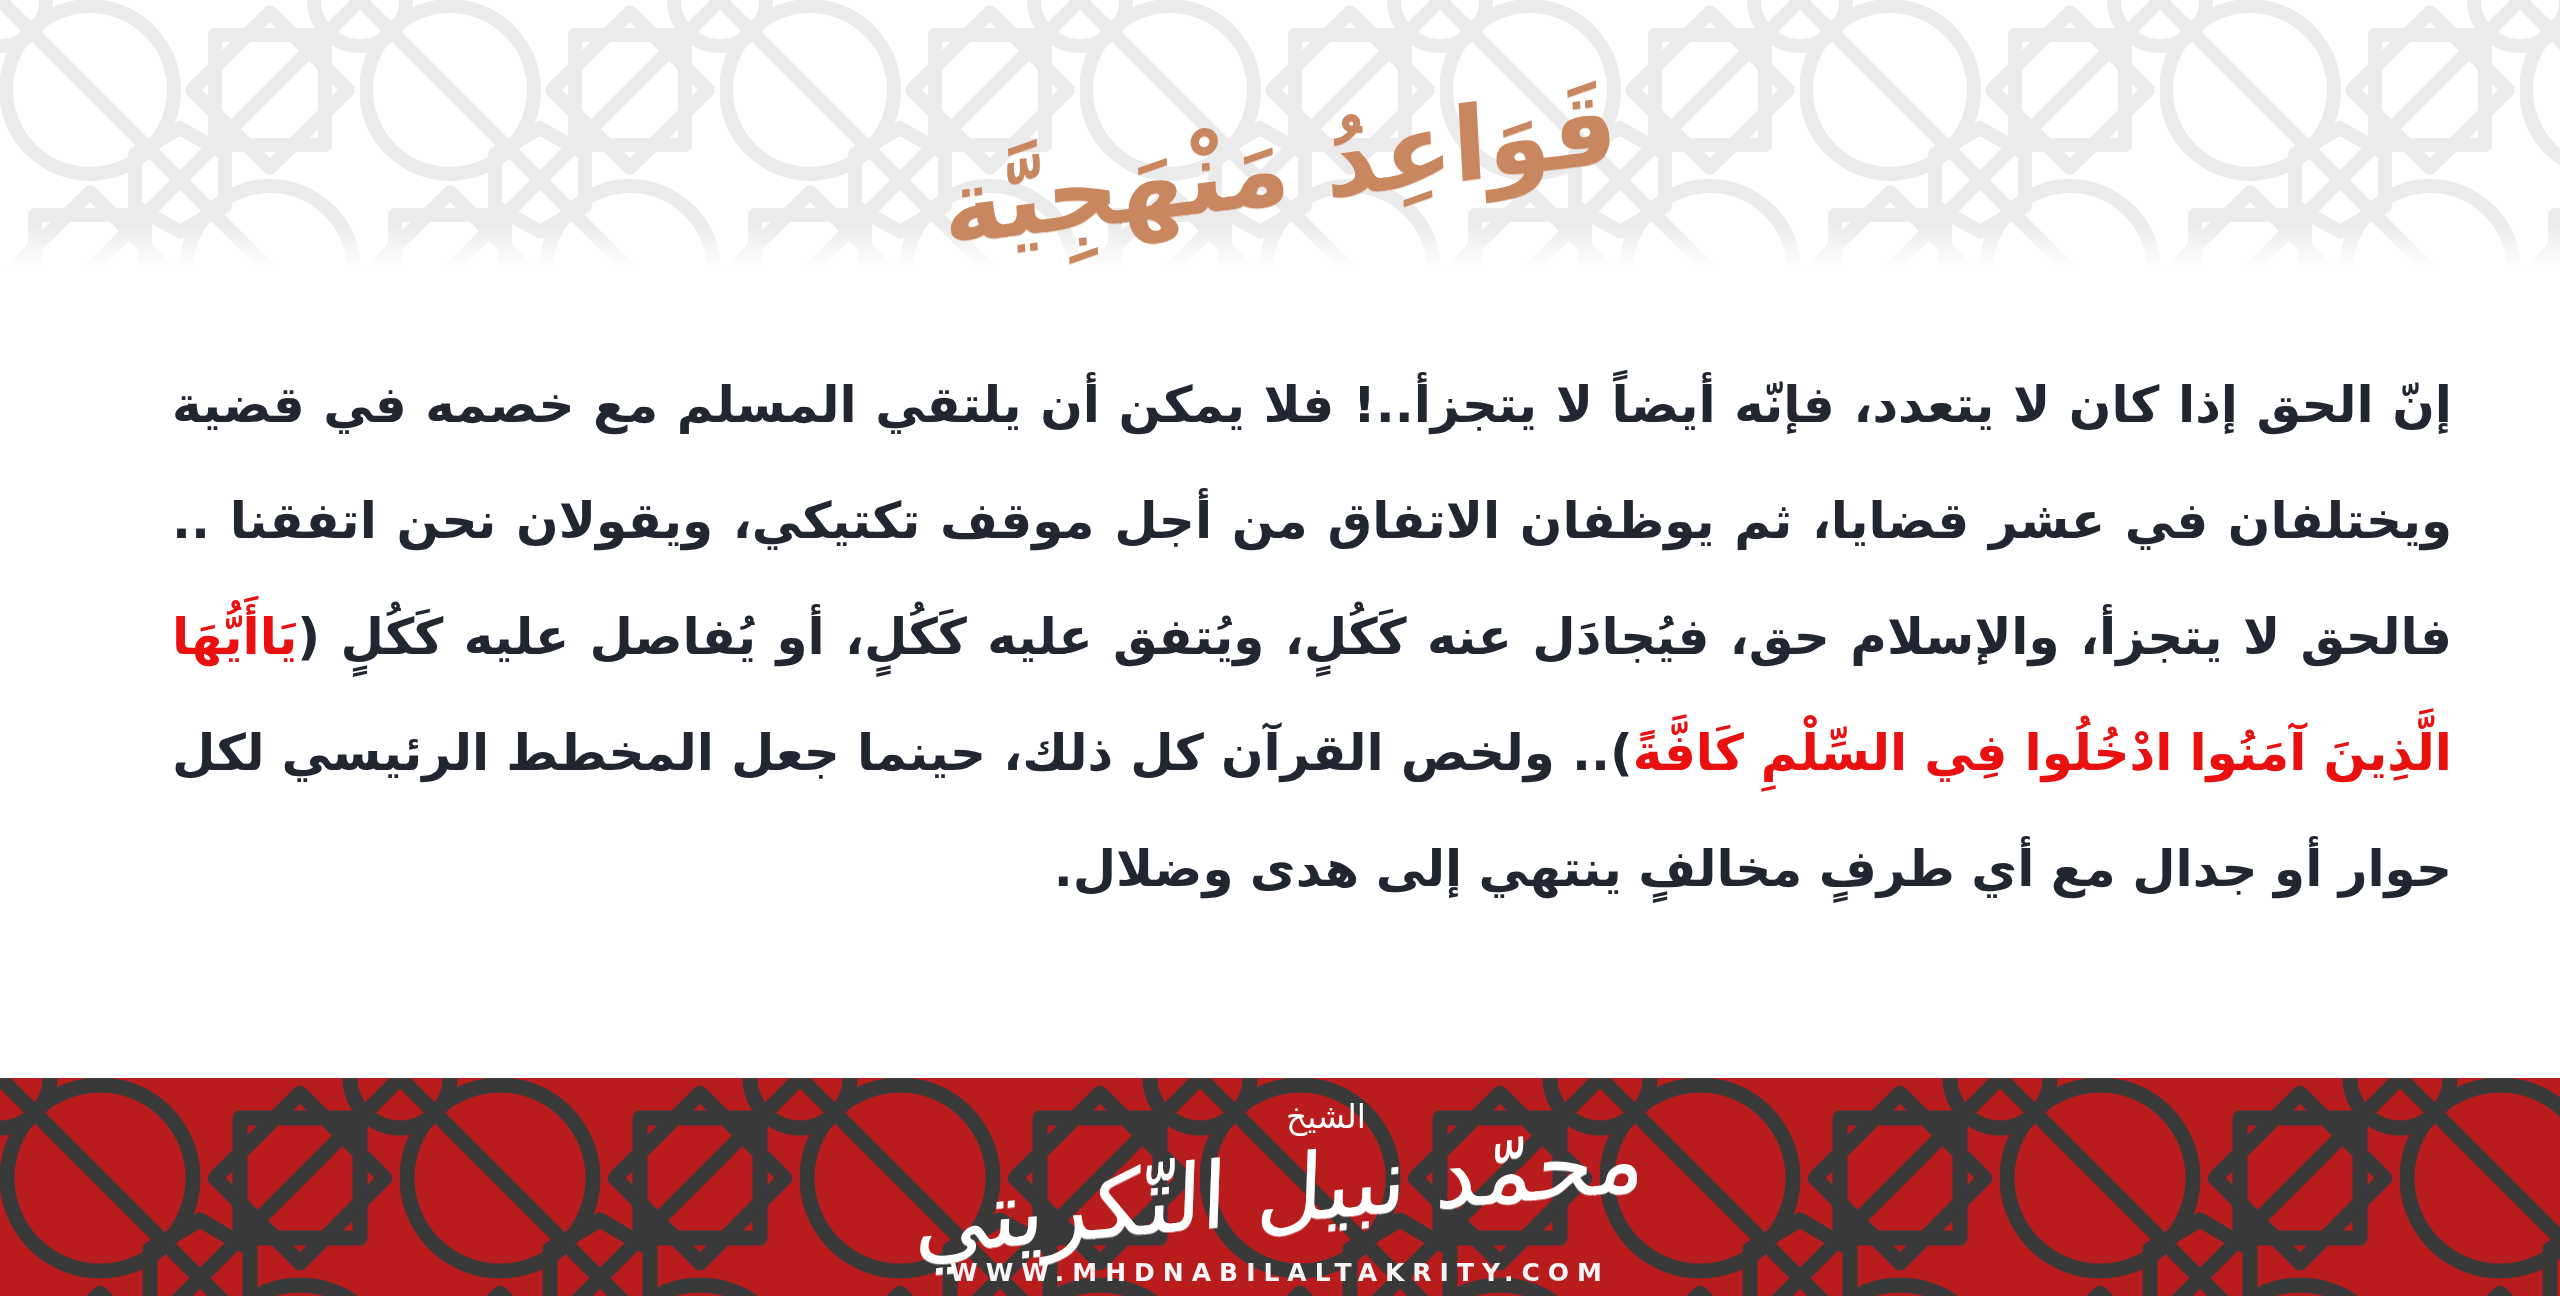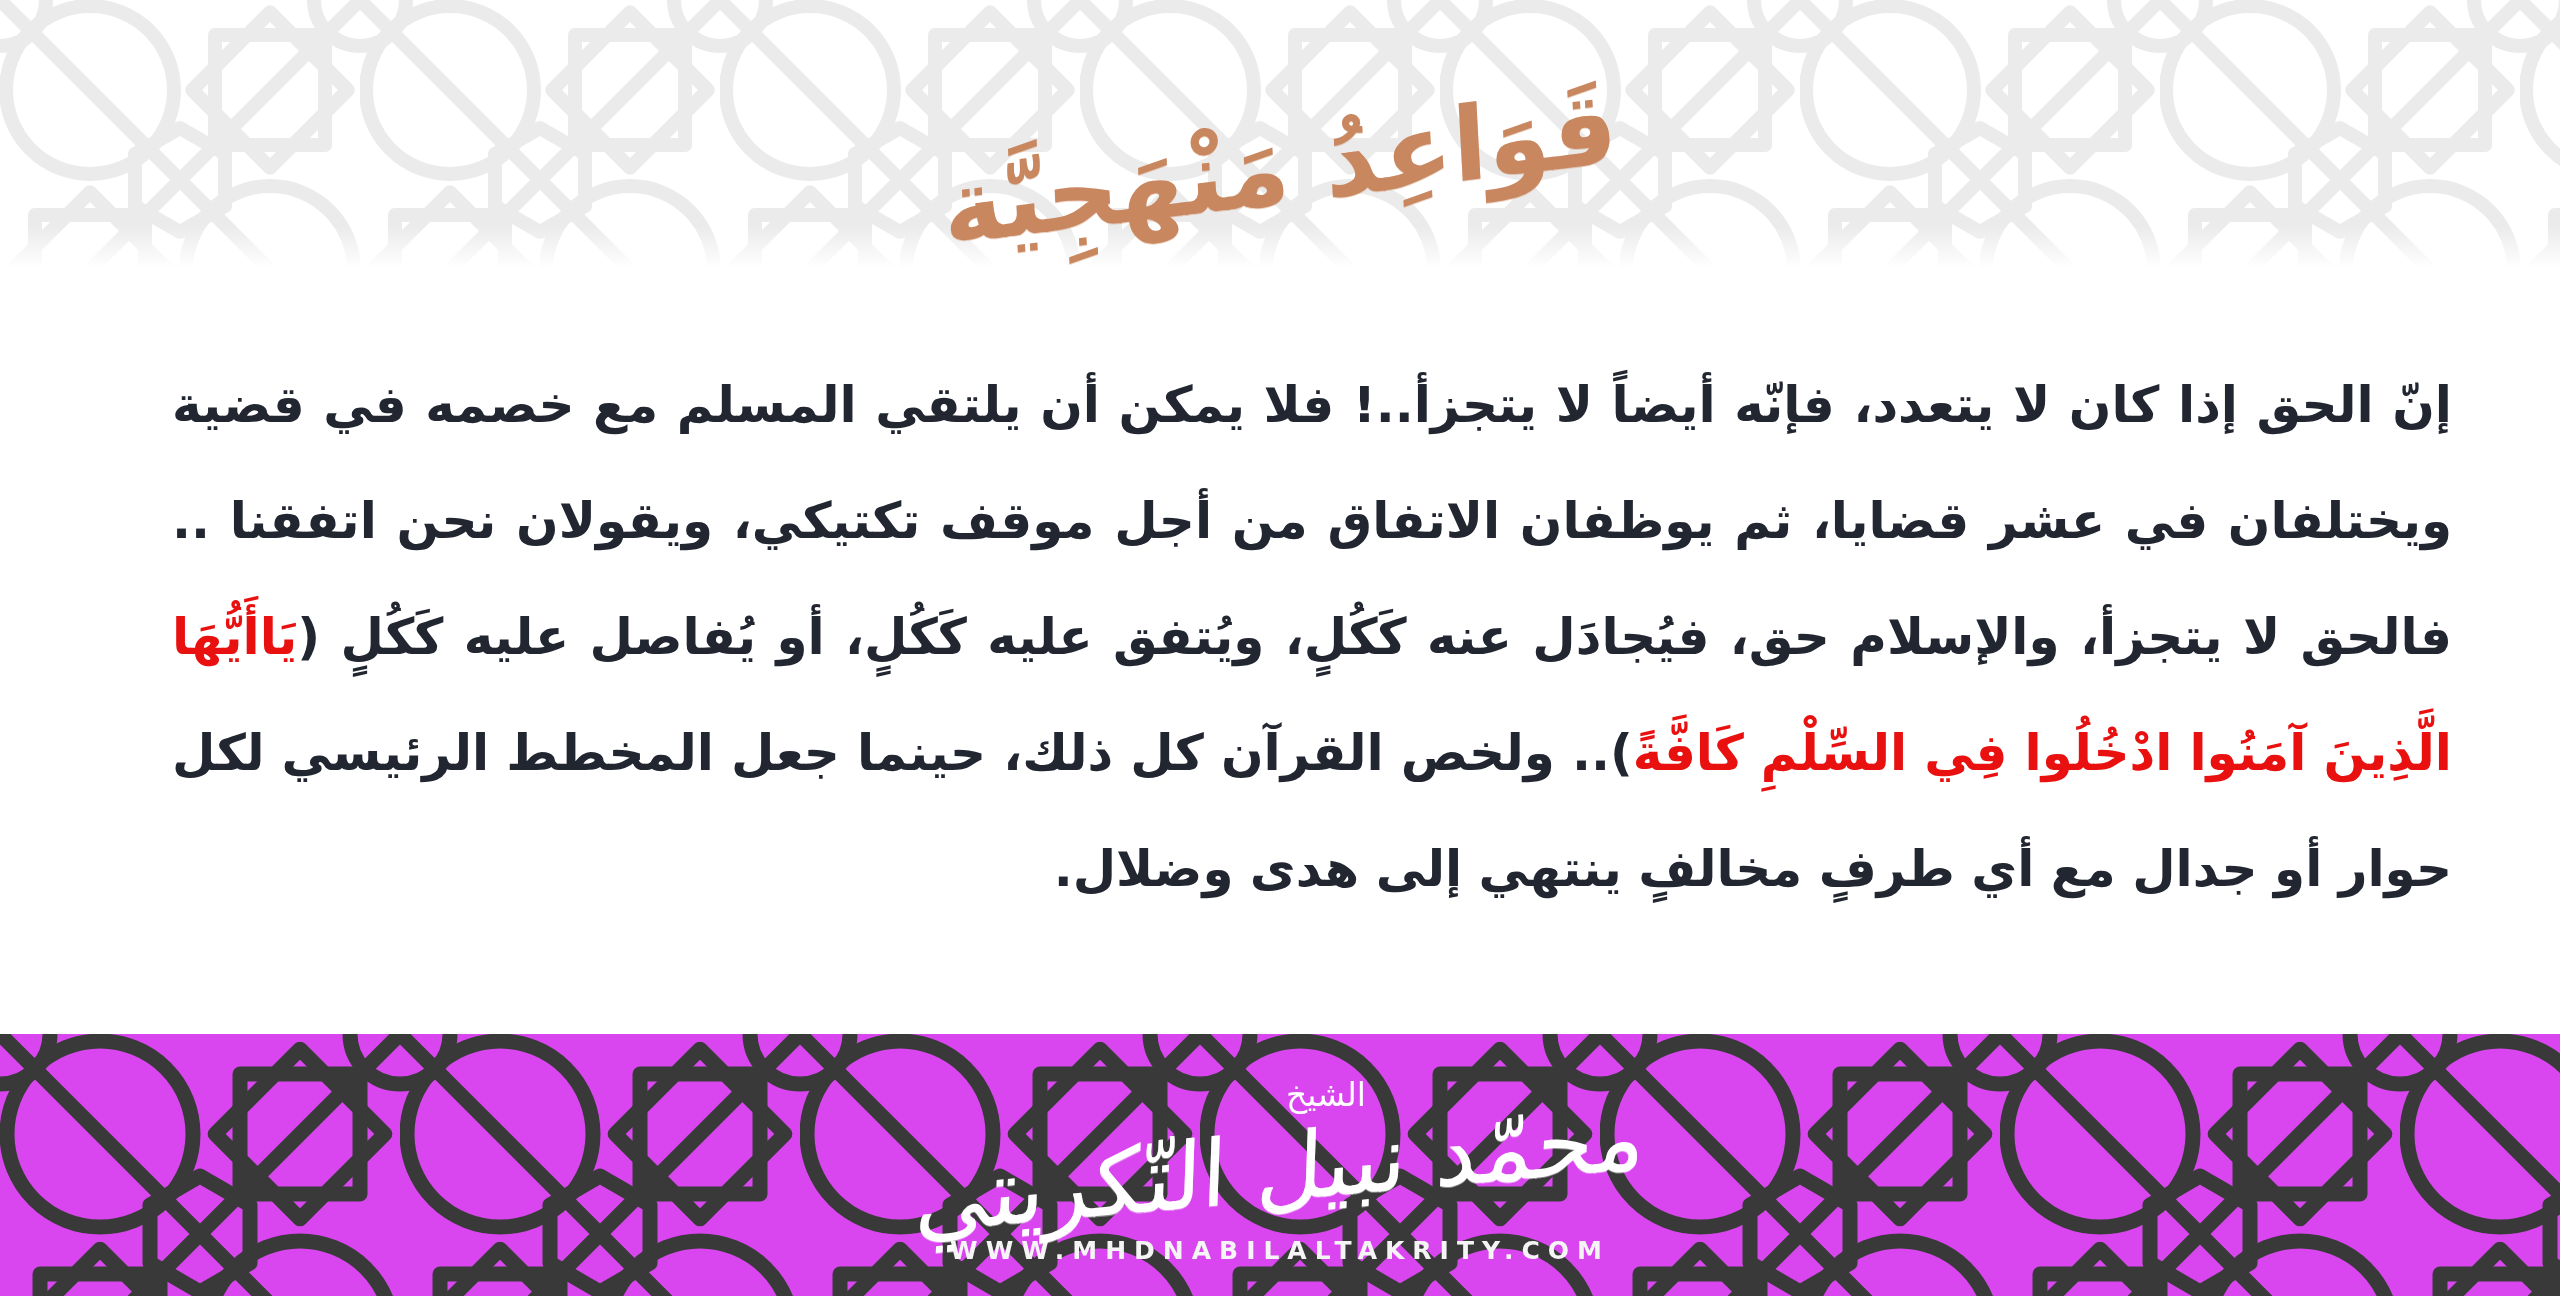--- a/index.html
+++ b/index.html
@@ -33,22 +33,22 @@
     direction:rtl; unicode-bidi:plaintext;
     text-align:justify; text-align-last:right;
     margin:0 140px; width:2280px;
     font-size:50px; font-weight:bold; line-height:116px;
     color:#212631; word-spacing:-1px;
   }
   .quote .verse { color:#e91010; }
 
   
   .bottom-band {
-    position:absolute; left:0; bottom:0; width:2560px; height:262px;
-    background:#d946ef; overflow:hidden;
+    position:absolute; left:0; bottom:0; width:2560px; height:218px;
+    background:#b91c1c; overflow:hidden;
   }
   .bottom-band .pattern-svg { position:absolute; top:0; left:0; }
   .sig-block {
     position:absolute; inset:0;
     display:flex; flex-direction:column; align-items:center; justify-content:center;
     color:#ffffff; text-align:center;
   }
   .sheikh-label {
     font-size:33px; direction:rtl;
     transform:translateX(46px); margin-top:10px;

